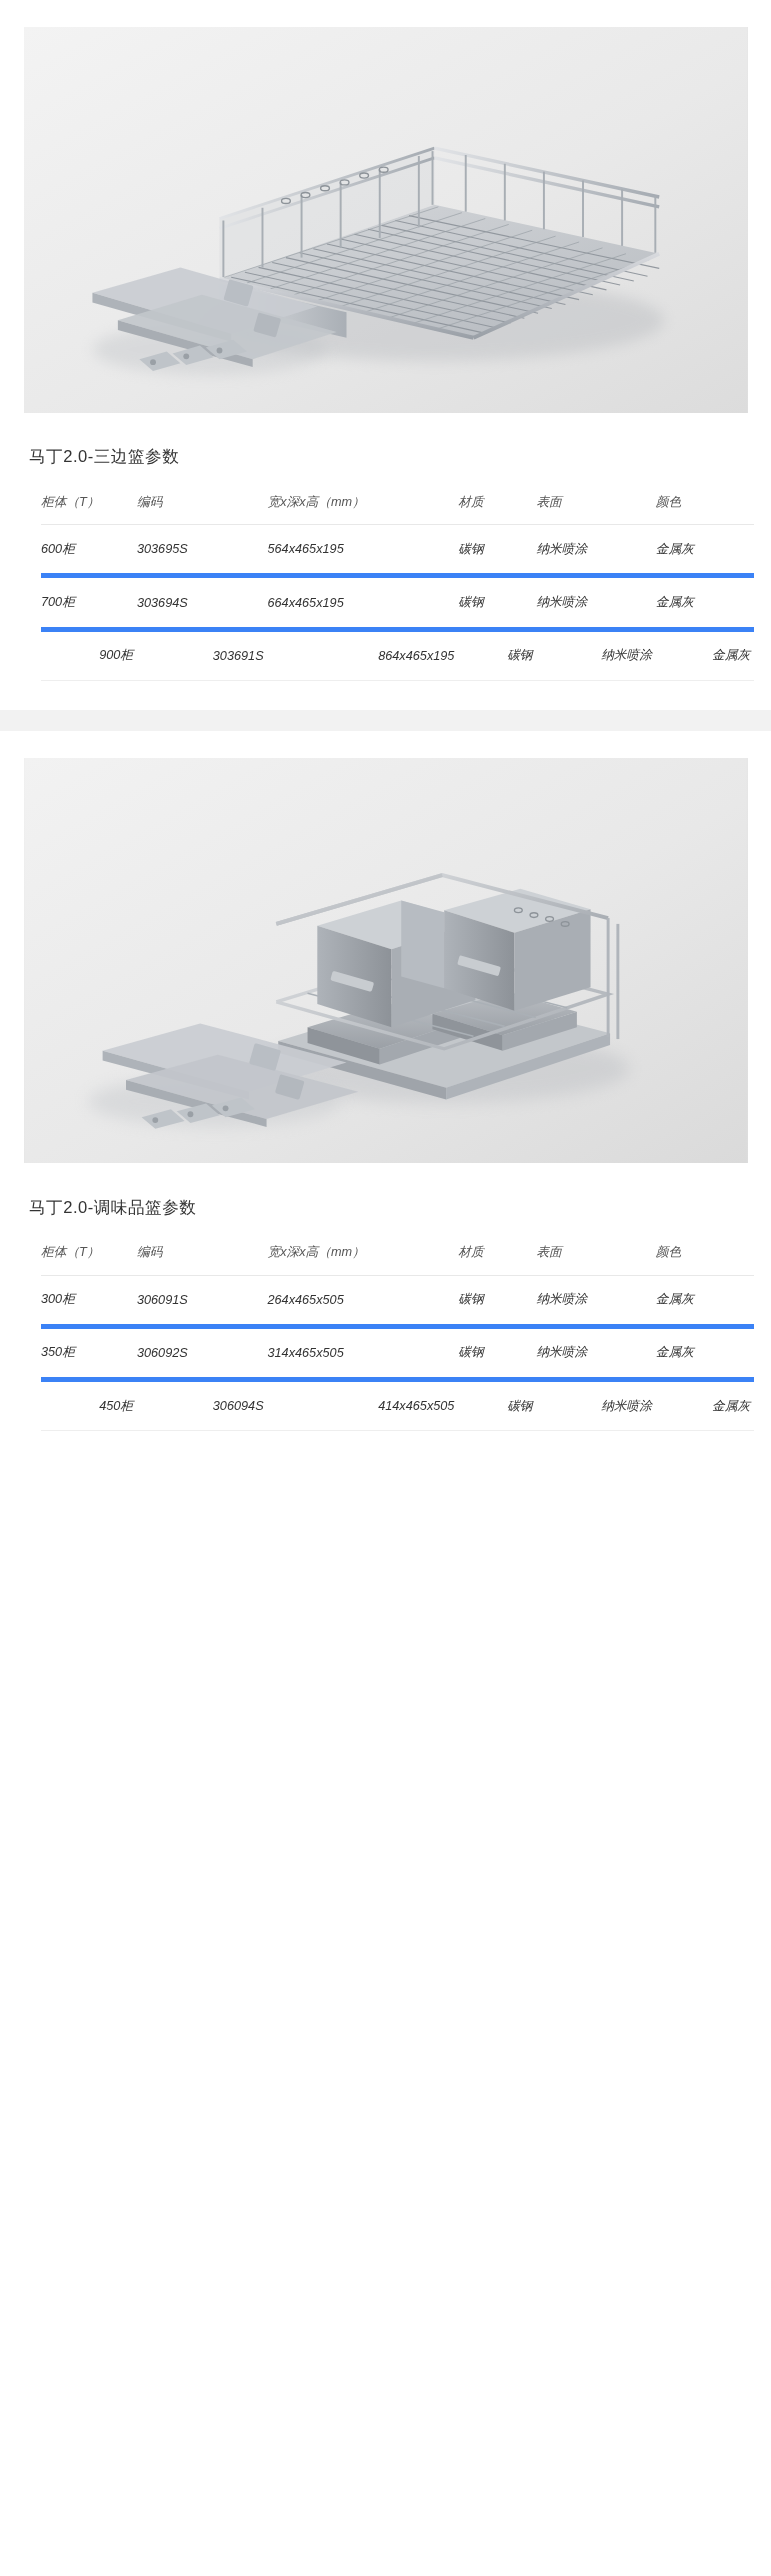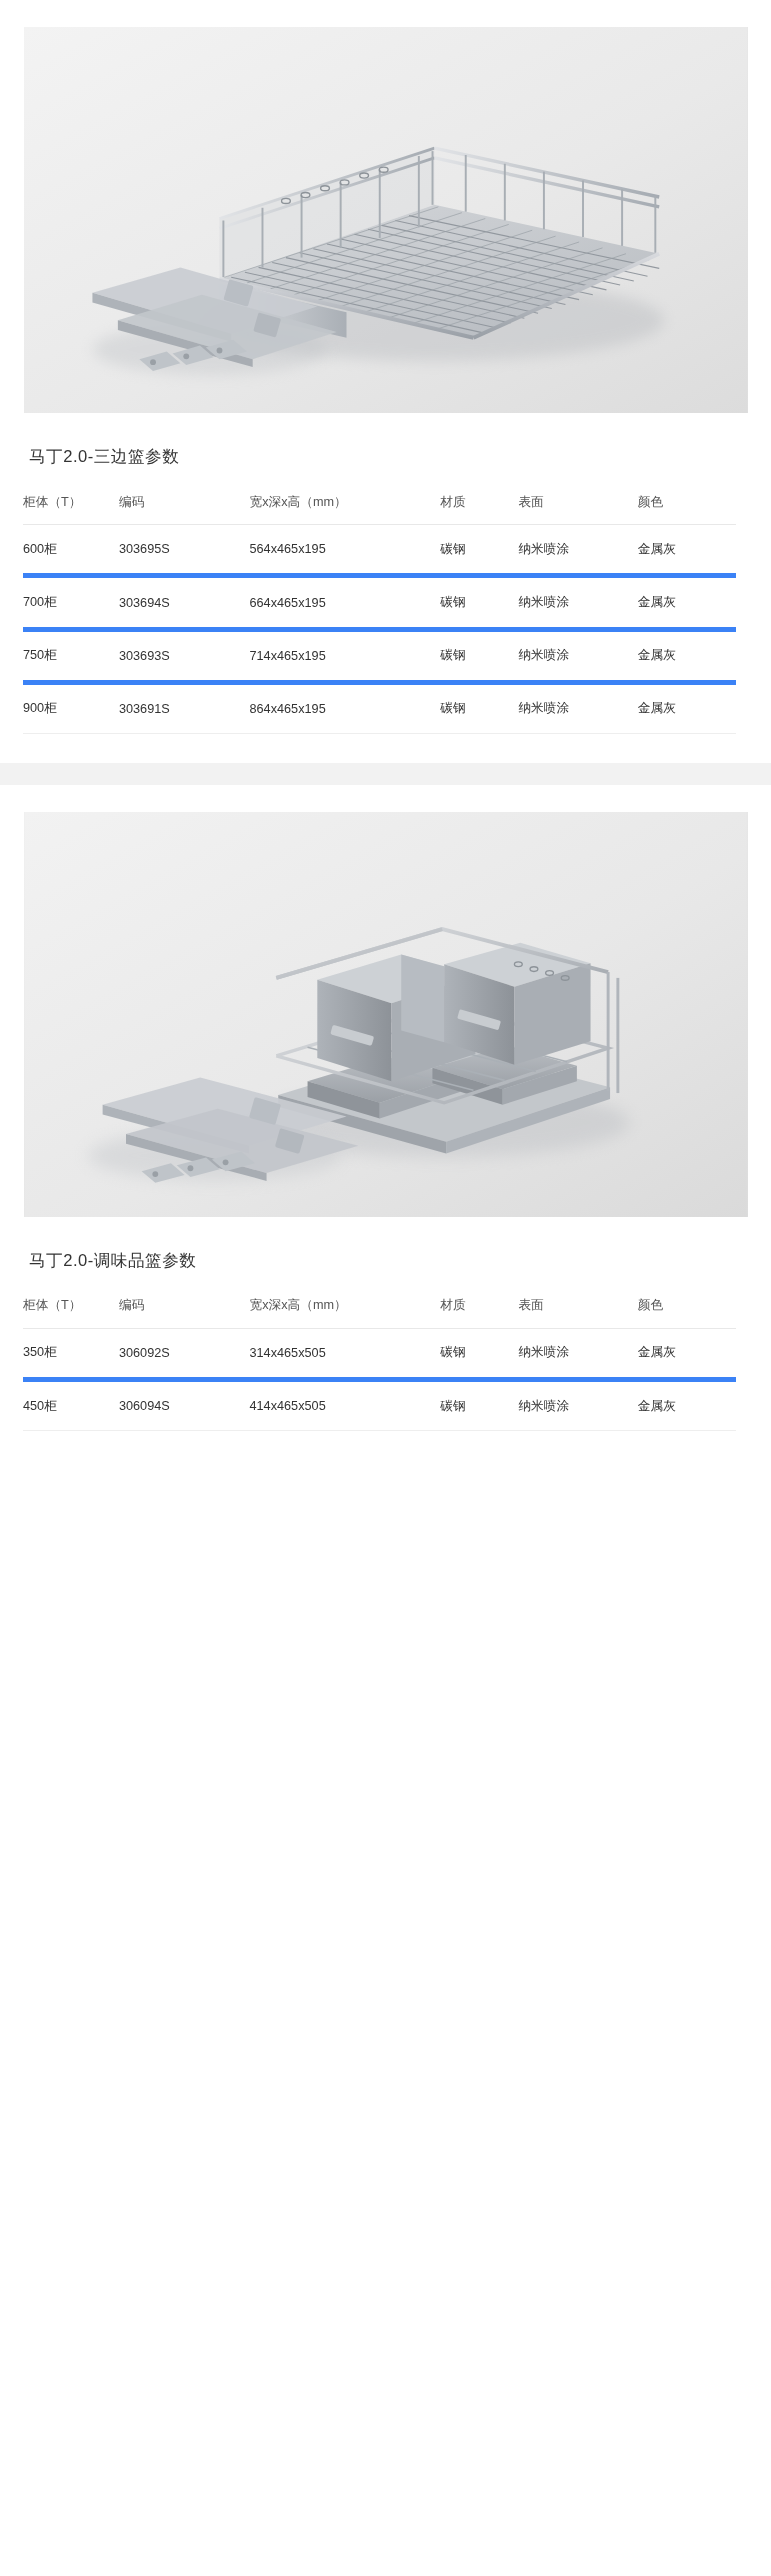--- a/index.html
+++ b/index.html
@@ -42,42 +42,43 @@
   }
   .title {
     font-size: 16.6px;
     color: #333333;
     font-weight: normal;
     padding: 23.4px 29px 15.6px 29px;
     letter-spacing: 0.5px;
   }
   table.spec {
     width: 713px;
-    margin: 0 23px;
+    margin: 0 41px;
     border-collapse: collapse;
     font-size: 12.7px;
     color: #444444;
+    font-style: italic;
   }
   table.spec th {
     text-align: left;
     font-weight: normal;
     color: #555555;
     padding: 9.8px 3.9px 13.7px 0;
     font-size: 12.7px;
     border-bottom: 1px solid #e8e8e8;
     white-space: nowrap;
   }
   table.spec td {
     text-align: left;
     padding: 15.6px 3.9px 15.6px 0;
     border-bottom: 5px solid #3b82f6;
     color: #333333;
     white-space: nowrap;
   }
-  table.spec tr:last-child td { border-bottom: 1px solid #eeeeee; }
+  table.spec tr:last-child td { border-bottom: 1px solid #eeeeee; text-align: right; }
   .c0 { width: 86px; }
   .c1 { width: 117px; }
   .c2 { width: 171px; }
   .c3 { width: 70px; }
   .c4 { width: 107px; }
   .c5 { width: 88px; }
 
   
   svg.illus { display:block; width:100%; height:100%; }
 </style>
@@ -242,28 +243,20 @@
         </tr>
         <tr>
           <td>700柜</td>
           <td>303694S</td>
           <td>664x465x195</td>
           <td>碳钢</td>
           <td>纳米喷涂</td>
           <td>金属灰</td>
         </tr>
         <tr>
-          <td>750柜</td>
-          <td>303693S</td>
-          <td>714x465x195</td>
-          <td>碳钢</td>
-          <td>纳米喷涂</td>
-          <td>金属灰</td>
-        </tr>
-        <tr>
           <td>900柜</td>
           <td>303691S</td>
           <td>864x465x195</td>
           <td>碳钢</td>
           <td>纳米喷涂</td>
           <td>金属灰</td>
         </tr>
       </tbody>
     </table>
   </div>
@@ -384,20 +377,28 @@
           <th class="c0">柜体（T）</th>
           <th class="c1">编码</th>
           <th class="c2">宽x深x高（mm）</th>
           <th class="c3">材质</th>
           <th class="c4">表面</th>
           <th class="c5">颜色</th>
         </tr>
       </thead>
       <tbody>
         <tr>
+          <td>300柜</td>
+          <td>306091S</td>
+          <td>264x465x505</td>
+          <td>碳钢</td>
+          <td>纳米喷涂</td>
+          <td>金属灰</td>
+        </tr>
+        <tr>
           <td>350柜</td>
           <td>306092S</td>
           <td>314x465x505</td>
           <td>碳钢</td>
           <td>纳米喷涂</td>
           <td>金属灰</td>
         </tr>
         <tr>
           <td>450柜</td>
           <td>306094S</td>

